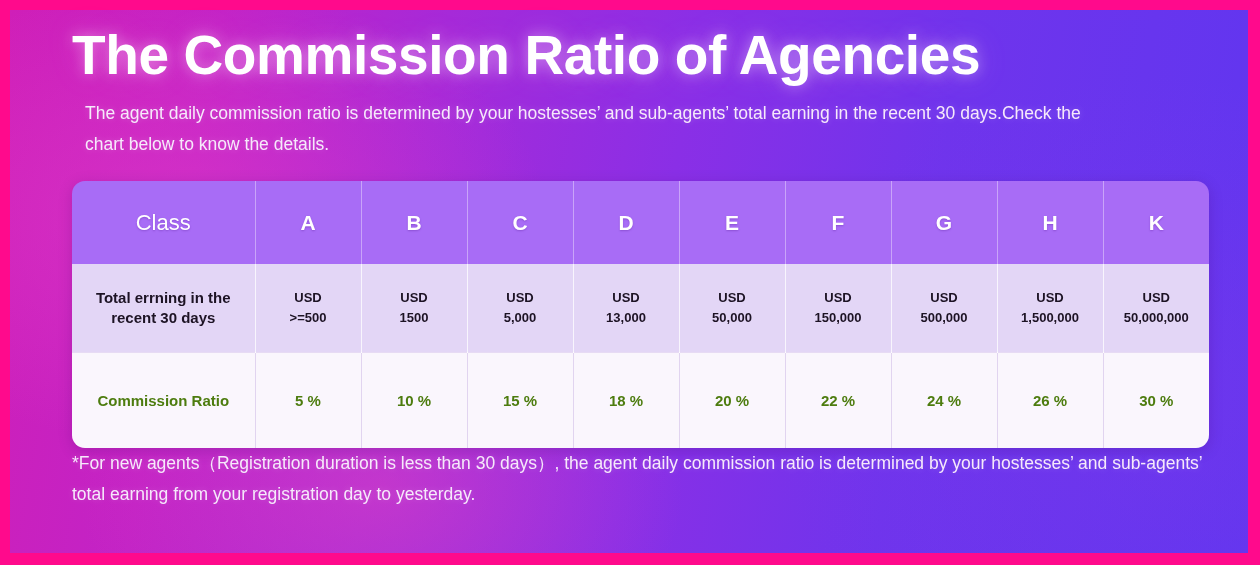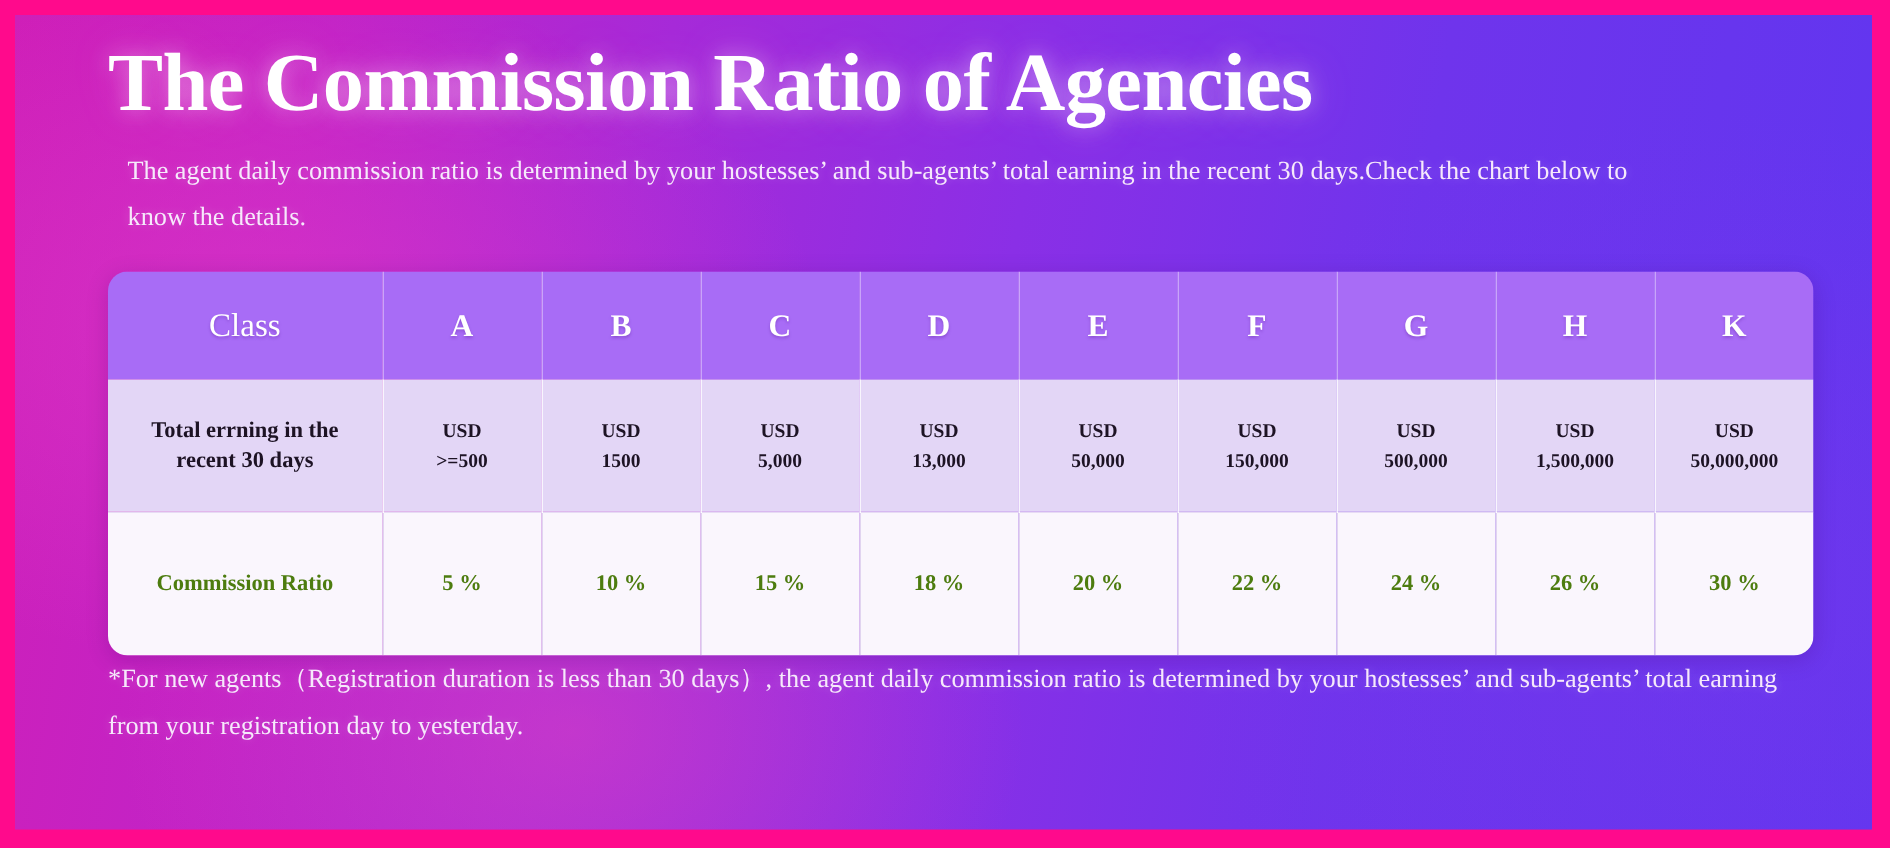--- a/index.html
+++ b/index.html
@@ -26,21 +26,21 @@
     background:
       radial-gradient(ellipse 520px 330px at 14% 38%, rgba(226,60,200,0.55) 0%, rgba(226,60,200,0.0) 70%),
       radial-gradient(ellipse 420px 300px at 30% 88%, rgba(233,70,190,0.45) 0%, rgba(233,70,190,0.0) 72%),
       radial-gradient(ellipse 520px 420px at 92% 70%, rgba(120,55,235,0.55) 0%, rgba(120,55,235,0.0) 75%),
       linear-gradient(100deg, #cf1fb8 0%, #c223c6 16%, #a62ad8 33%, #8a2fe6 52%, #6f34ec 72%, #5f36f0 100%);
     padding:0 0 0 0;
   }
 
   .content {
     position:absolute;
-    left:55px; top:12px; right:38px; bottom:10px;font-family:Liberation Serif, serif;
+    left:55px; top:12px; right:38px; bottom:10px;
   }
 
   
   .title {
     font-size:55px;
     font-weight:bold;
     color:#ffffff;
     letter-spacing:-0.4px;
     line-height:66px;
     white-space:nowrap;
@@ -74,21 +74,21 @@
     table-layout:fixed;
   }
   col.c0 { width:183px; }
   col.cx { width:106px; }
 
   thead th {
     background:#a86cf6;
     color:#ffffff;
     font-size:21px;
     font-weight:bold;
-    height:72px;
+    height:83px;
     text-align:center;
     vertical-align:middle;
     border-right:1px solid rgba(255,255,255,0.38);
     text-shadow:0 1px 2px rgba(90,30,150,0.35);
   }
   thead th:last-child { border-right:none; }
   thead th.hclass { font-weight:normal; font-size:22px; }
 
   tbody tr.r-earn td {
     background:#e3d6f6;

